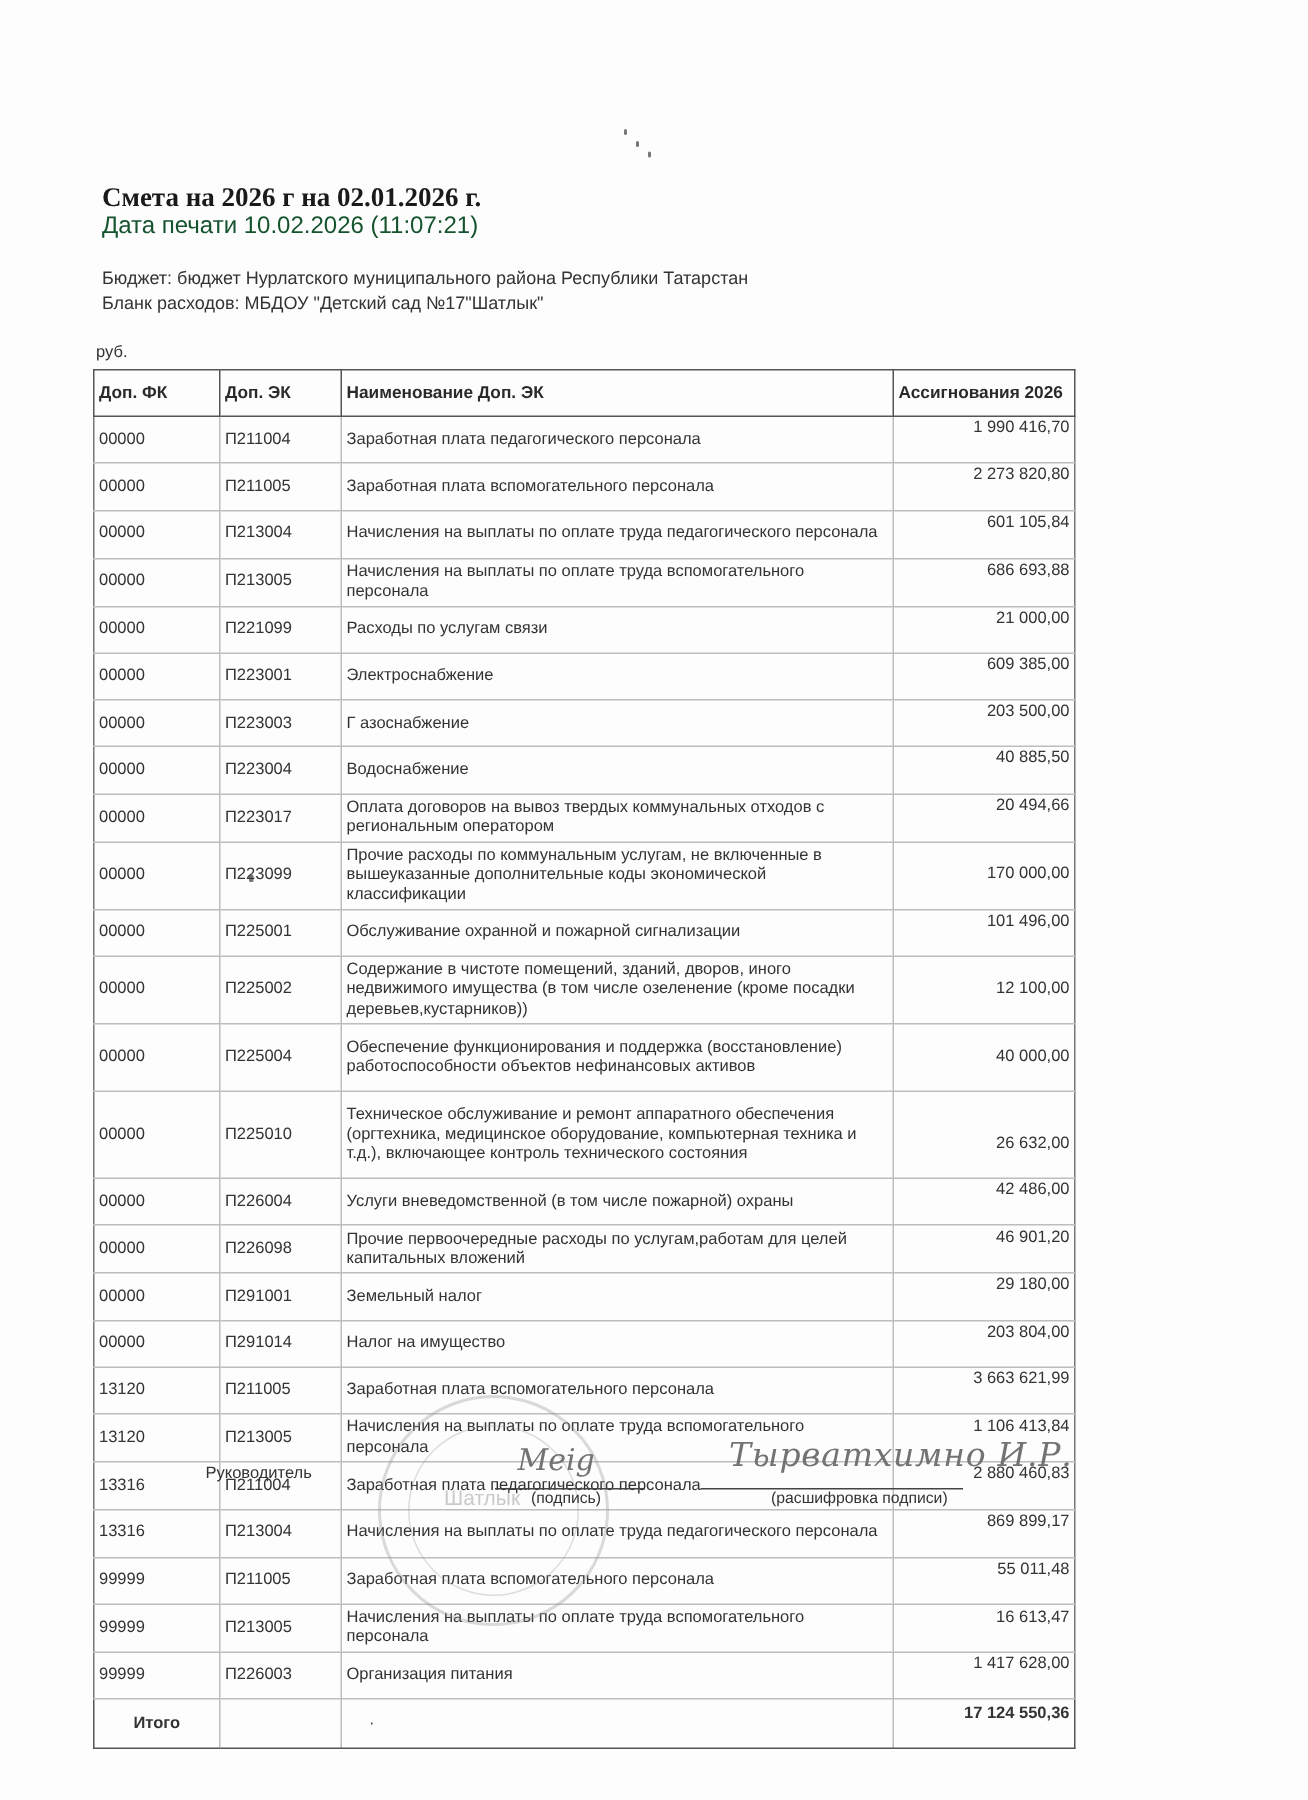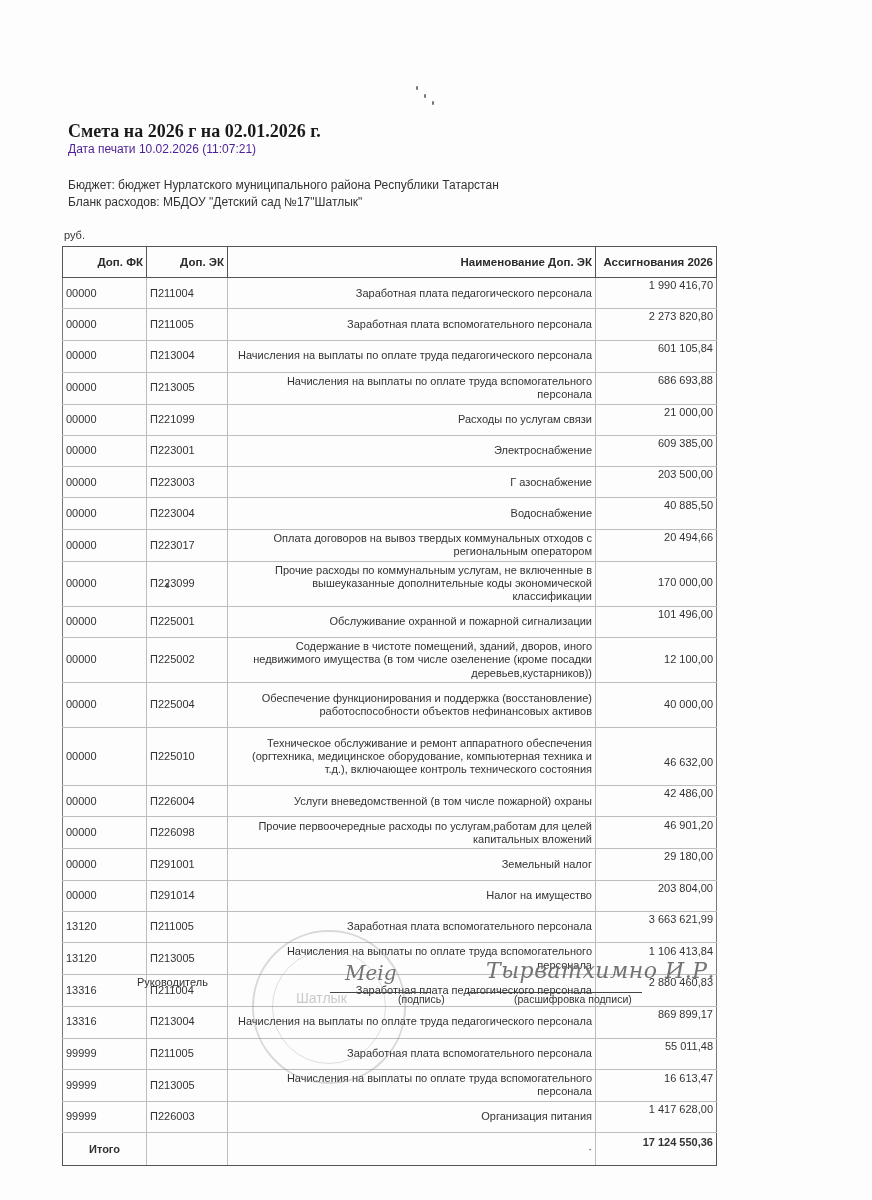--- a/index.html
+++ b/index.html
@@ -4,54 +4,54 @@
 <style>
   html, body { margin: 0; padding: 0; }
   body {
     width: 872px; height: 1200px; background: #fdfdfd; position: relative; overflow: hidden;
     font-family: "Liberation Sans", sans-serif; color: #2a2a2a;
   }
   .title {
     position: absolute; left: 68px; top: 121px;
     font-family: "Liberation Serif", serif; font-weight: bold; font-size: 18px; color: #1a1a1a;
   }
-  .print-date { position: absolute; left: 68px; top: 142px; font-size: 12px; color: #4c1d95; }
+  .print-date { position: absolute; left: 68px; top: 142px; font-size: 16px; color: #14532d; }
   .budget { position: absolute; left: 68px; top: 178px; font-size: 12px; color: #333; }
   .form { position: absolute; left: 68px; top: 195px; font-size: 12px; color: #333; }
   .unit { position: absolute; left: 64px; top: 229px; font-size: 11px; color: #333; }
 
   table.smeta {
     position: absolute; left: 62px; top: 246px; width: 654px;
     border-collapse: collapse; font-size: 11px; color: #333; table-layout: fixed;
   }
   table.smeta col.c1 { width: 84px; }
   table.smeta col.c2 { width: 81px; }
   table.smeta col.c3 { width: 368px; }
   table.smeta col.c4 { width: 121px; }
   table.smeta th {
     border: 1.5px solid #555; font-weight: bold; font-size: 11.5px; height: 30px;
-    text-align: right; color: #2a2a2a; padding: 0 3px;
+    text-align: left; color: #2a2a2a; padding: 0 3px;
   }
   table.smeta td {
     border: 1px solid #bdbdbd; padding: 1px 3px; line-height: 13.3px; vertical-align: middle;
   }
   table.smeta td.fk, table.smeta td.ek { text-align: left; }
   table.smeta td.amt { text-align: right; vertical-align: bottom; padding-bottom: 16px; }
-  table.smeta td.name { text-align: right; }
+  table.smeta td.name { text-align: left; }
   table.smeta tr.total td {
     border-top: 1.5px solid #555; border-bottom: 1.5px solid #555; height: 15px; margin-top: 16px;
   }
   table.smeta tr.total td:first-child { border-left: 1.5px solid #555; font-weight: bold; text-align: center; }
   table.smeta tr.total td:last-child { border-right: 1.5px solid #555; font-weight: bold; }
   table.smeta tbody tr td:first-child { border-left: 1.5px solid #777; }
   table.smeta tbody tr td:last-child { border-right: 1.5px solid #777; }
 
   .sig-role { position: absolute; left: 137px; top: 976px; font-size: 11px; color: #333; }
   .sig-line1 { position: absolute; left: 330px; top: 992px; width: 100px; border-top: 1px solid #444; }
-  .sig-label1 { position: absolute; left: 354px; top: 993px; font-size: 10.5px; color: #333; margin-left: 44px; }
+  .sig-label1 { position: absolute; left: 354px; top: 993px; font-size: 10.5px; color: #333; }
   .sig-line2 { position: absolute; left: 467px; top: 992px; width: 175px; border-top: 1px solid #444; }
   .sig-label2 { position: absolute; left: 514px; top: 993px; font-size: 10.5px; color: #333; }
   .handwrite {
     position: absolute; font-family: "DejaVu Serif", serif; font-style: italic; color: #737373;
   }
   .hw1 { left: 345px; top: 961px; font-size: 20px; }
   .hw2 { left: 486px; top: 958px; font-size: 22px; letter-spacing: 0.5px; }
   .stamp {
     position: absolute; left: 252px; top: 930px; width: 150px; height: 150px;
     border-radius: 50%; border: 2px solid rgba(150,150,150,0.35);
@@ -170,21 +170,21 @@
       <tr style="height: 45px;">
         <td class="fk">00000</td>
         <td class="ek">П225004</td>
         <td class="name">Обеспечение функционирования и поддержка (восстановление) работоспособности объектов нефинансовых активов</td>
         <td class="amt">40 000,00</td>
       </tr>
       <tr style="height: 58px;">
         <td class="fk">00000</td>
         <td class="ek">П225010</td>
         <td class="name">Техническое обслуживание и ремонт аппаратного обеспечения (оргтехника, медицинское оборудование, компьютерная техника и т.д.), включающее контроль технического состояния</td>
-        <td class="amt">46 632,00</td>
+        <td class="amt">26 632,00</td>
       </tr>
       <tr style="height: 18px;">
         <td class="fk">00000</td>
         <td class="ek">П226004</td>
         <td class="name">Услуги вневедомственной (в том числе пожарной) охраны</td>
         <td class="amt">42 486,00</td>
       </tr>
       <tr style="height: 32px;">
         <td class="fk">00000</td>
         <td class="ek">П226098</td>

